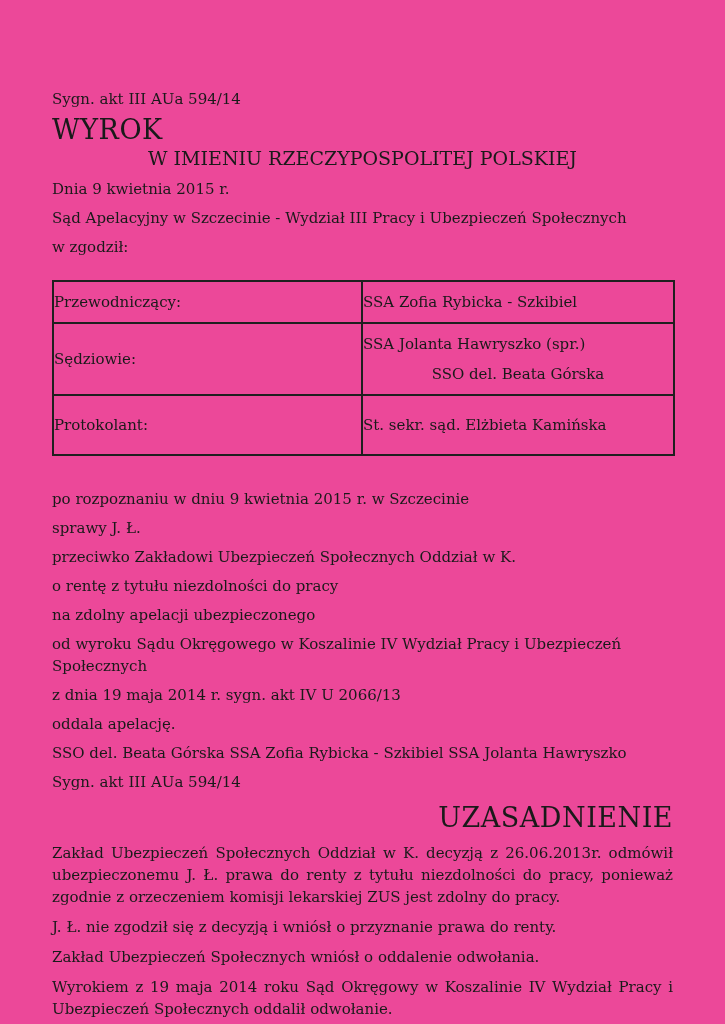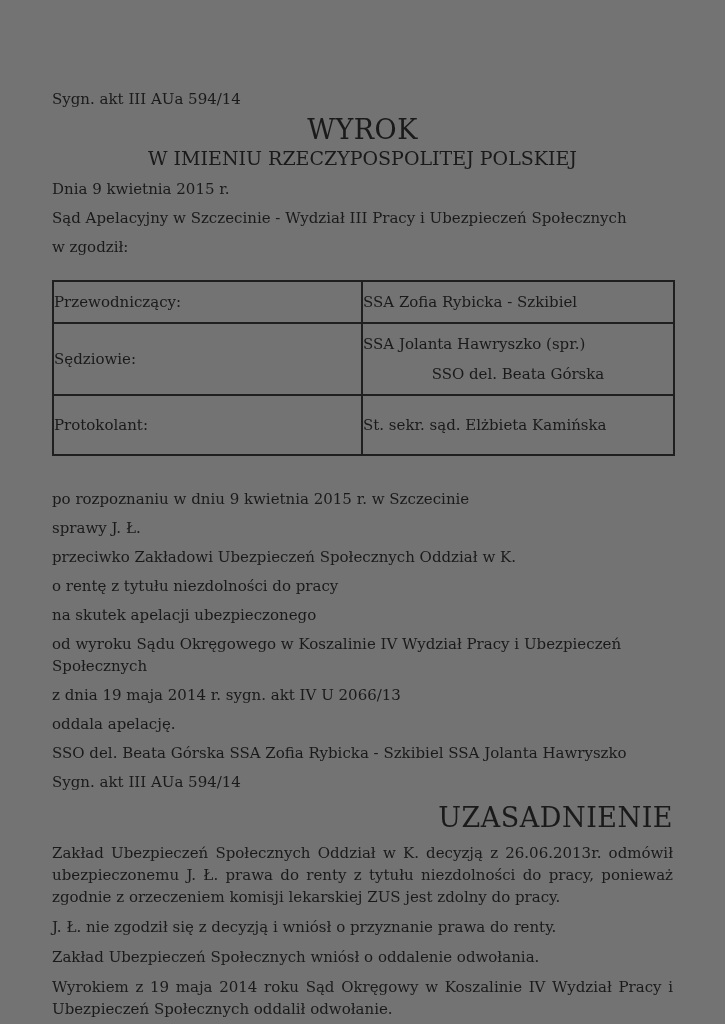--- a/index.html
+++ b/index.html
@@ -5,38 +5,37 @@
   html, body {
     margin: 0;
     padding: 0;
     background: #ffffff;
   }
   .page {
     position: relative;
     width: 725px;
     height: 1024px;
     margin: 0 auto;
-    background: #737373;
+    background: #ec4899;
     color: #1a1a1a;
     font-family: "DejaVu Serif", "Liberation Serif", serif;
     overflow: hidden;
     box-sizing: border-box;
   }
   .content {
     padding: 88px 52px 0 52px;
   }
   .case-line {
     font-size: 15px;
     line-height: 22px;
     margin: 0;
   }
   .judgment-title {
     font-size: 27px;
     font-weight: 400;
-    text-align: center;
     letter-spacing: 0.5px;
     line-height: 32px;
     margin: 4px 0 0 0;
   }
   .judgment-subtitle {
     font-size: 19px;
     font-weight: 400;
     text-align: center;
     line-height: 24px;
     margin: 0 0 8px 0;
@@ -122,21 +121,21 @@
           </td>
         </tr>
       </tbody>
     </table>
 
     <div class="body-block">
       <p class="doc-line">po rozpoznaniu w dniu 9 kwietnia 2015 r. w Szczecinie</p>
       <p class="doc-line">sprawy J. Ł.</p>
       <p class="doc-line">przeciwko Zakładowi Ubezpieczeń Społecznych Oddział w K.</p>
       <p class="doc-line">o rentę z tytułu niezdolności do pracy</p>
-      <p class="doc-line">na skutek apelacji ubezpieczonego</p>
+      <p class="doc-line">na zdolny apelacji ubezpieczonego</p>
       <p class="doc-line">od wyroku Sądu Okręgowego w Koszalinie IV Wydział Pracy i Ubezpieczeń Społecznych</p>
       <p class="doc-line">z dnia 19 maja 2014 r. sygn. akt IV U 2066/13</p>
       <p class="doc-line">oddala apelację.</p>
       <p class="doc-line">SSO del. Beata Górska SSA Zofia Rybicka - Szkibiel SSA Jolanta Hawryszko</p>
       <p class="doc-line">Sygn. akt III AUa 594/14</p>
     </div>
 
     <h1 class="section-title">UZASADNIENIE</h1>
 
     <div>

